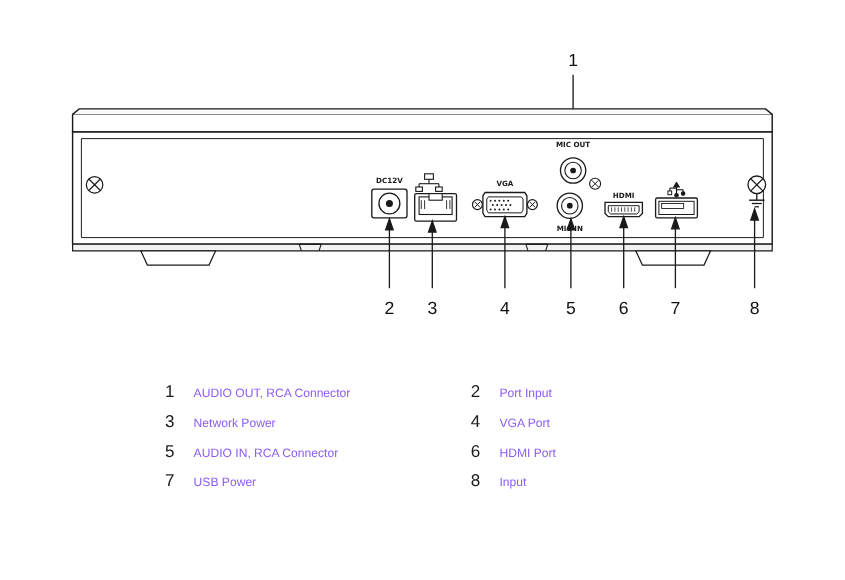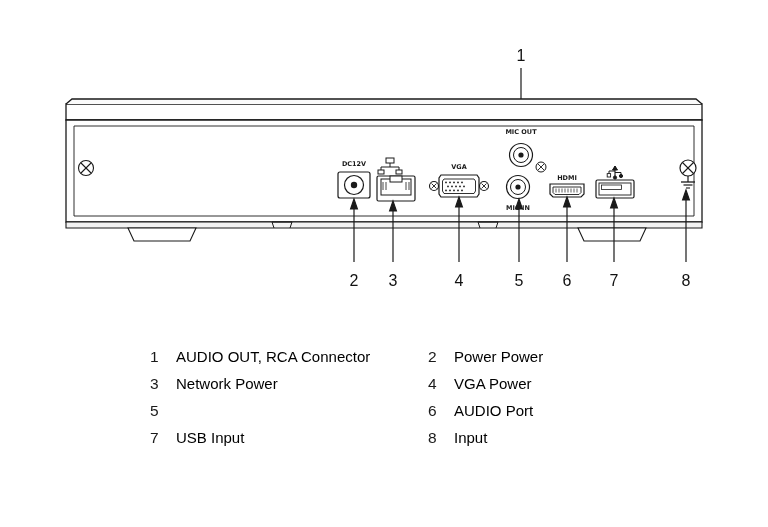--- a/index.html
+++ b/index.html
@@ -50,22 +50,22 @@
   }
   .legend-cell.left { width: 278px; }
   .legend-cell.right { width: 202px; }
   .legend-num {
     width: 26px;
     font-size: 15.5px;
     color: #1a1a1a;
     flex: none;
   }
   .legend-label {
-    font-size: 15px;
-    color: #000000;
+    font-size: 11px;
+    color: #8b5cf6;
     white-space: nowrap;
   }
 
   
   .callout-num {
     position: absolute;
     font-size: 16px;
     color: #111;
     text-align: center;
     width: 20px;
@@ -271,49 +271,50 @@
 
   <div class="legend">
 
     <div class="legend-row">
       <div class="legend-cell left">
         <span class="legend-num">1</span>
         <span class="legend-label">AUDIO OUT, RCA Connector</span>
       </div>
       <div class="legend-cell right">
         <span class="legend-num">2</span>
-        <span class="legend-label">Power Power</span>
+        <span class="legend-label">Port Input</span>
       </div>
     </div>
 
     <div class="legend-row">
       <div class="legend-cell left">
         <span class="legend-num">3</span>
         <span class="legend-label">Network Power</span>
       </div>
       <div class="legend-cell right">
         <span class="legend-num">4</span>
-        <span class="legend-label">VGA Power</span>
+        <span class="legend-label">VGA Port</span>
       </div>
     </div>
 
     <div class="legend-row">
       <div class="legend-cell left">
         <span class="legend-num">5</span>
+        <span class="legend-label">AUDIO IN, RCA Connector</span>
       </div>
       <div class="legend-cell right">
         <span class="legend-num">6</span>
-        <span class="legend-label">AUDIO Port</span>
+        <span class="legend-label">HDMI Port</span>
       </div>
     </div>
 
     <div class="legend-row">
       <div class="legend-cell left">
         <span class="legend-num">7</span>
-        <span class="legend-label">USB Input</span>
+        <span class="legend-label">USB Power</span>
       </div>
       <div class="legend-cell right">
         <span class="legend-num">8</span>
         <span class="legend-label">Input</span>
       </div>
     </div>
 
   </div>
 </div>
 

